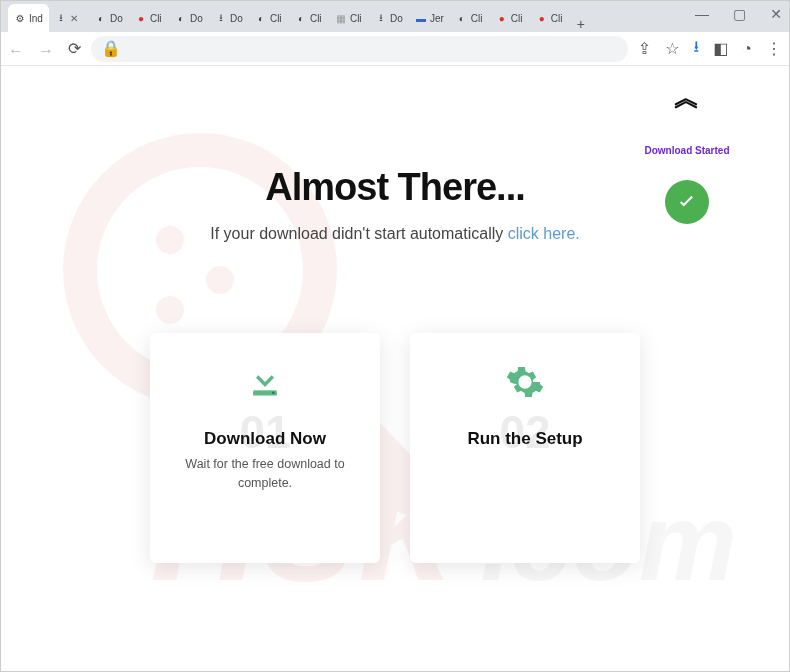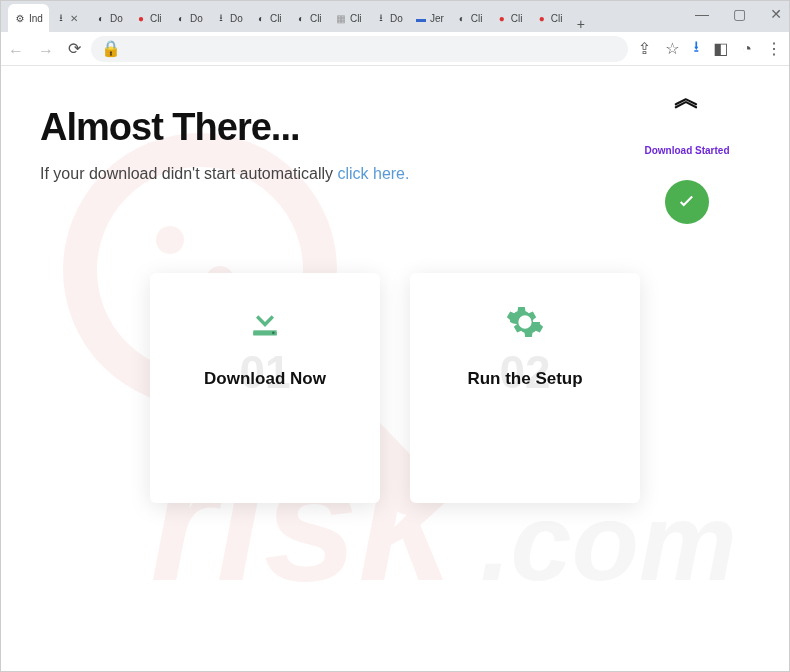--- a/index.html
+++ b/index.html
@@ -30,21 +30,21 @@
 .watermark svg { width: 100%; height: 100%; }
 
 
 .page { position: relative; z-index: 1; padding: 40px 40px 0 40px; }
 .top-right { position: absolute; top: 14px; right: 28px; text-align: center; width: 150px; z-index: 2; }
 .chev-up { font-size: 26px; color: #111; font-weight: bold; margin-bottom: 30px; display: block; }
 .dl-started { font-weight: 700; font-size: 10px; color: #6d28d9; margin-bottom: 24px; }
 .run-proceed { font-weight: 700; font-size: 14px; color: #111; margin-bottom: 10px; line-height: 1.3; }
 .check-badge { width: 44px; height: 44px; border-radius: 50%; background: #4caf50; display: inline-flex; align-items: center; justify-content: center; }
 
-.headline { text-align: left; }
+.headline { text-align: center; margin-top: 60px; }
 .headline h1 { font-size: 38px; font-weight: 900; color: #111; letter-spacing: -1px; }
 .sub { margin-top: 16px; font-size: 16px; color: #444; }
 .sub a { color: #5b9bd5; text-decoration: none; }
 
 .cards { display: flex; justify-content: center; gap: 30px; margin-top: 90px; }
 .card { width: 230px; height: 230px; background: #fff; border-radius: 6px; box-shadow: 0 4px 22px rgba(0,0,0,0.10); padding: 26px 18px; text-align: center; position: relative; }
 .card-num { position: absolute; top: 72px; left: 0; right: 0; font-size: 46px; font-weight: 900; color: rgba(200,200,200,0.35); z-index: 0; }
 .card-icon { height: 46px; display: flex; align-items: center; justify-content: center; margin-bottom: 24px; position: relative; z-index: 1; }
 .card h3 { font-size: 17px; font-weight: 700; color: #111; position: relative; z-index: 1; margin-bottom: 6px; }
 .card p { font-size: 12.5px; color: #555; line-height: 1.5; position: relative; z-index: 1; }
@@ -174,20 +174,21 @@
     <div class="card">
       <div class="card-num">01</div>
       <div class="card-icon">
         <svg width="40" height="40" viewBox="0 0 24 24">
             <path fill="#5cb885" d="M12 3v9l4-4 1.4 1.4L12 15 6.6 9.4 8 8l4 4V3h0zM5 18h14v2H5z"></path>
             <rect x="5" y="17" width="14" height="3" fill="#5cb885"></rect>
             <circle cx="17" cy="18.5" r="0.8" fill="#2a7a52"></circle>
           </svg>
       </div>
       <h3>Download Now</h3>
+      <p>Wait for the free download to complete.</p>
     </div>
     <div class="card">
       <div class="card-num">02</div>
       <div class="card-icon">
         <svg width="40" height="40" viewBox="0 0 24 24">
             <path fill="#5cb885" d="M12 8a4 4 0 100 8 4 4 0 000-8zm9 4a7 7 0 01-.1 1.2l2 1.6-2 3.5-2.4-1a7 7 0 01-2 1.2l-.4 2.5h-4l-.4-2.5a7 7 0 01-2-1.2l-2.4 1-2-3.5 2-1.6A7 7 0 013 12c0-.4 0-.8.1-1.2l-2-1.6 2-3.5 2.4 1a7 7 0 012-1.2L7.9 3h4l.4 2.5a7 7 0 012 1.2l2.4-1 2 3.5-2 1.6c.1.4.1.8.1 1.2z"></path>
           </svg>
       </div>
       <h3>Run the Setup</h3>
     </div>

